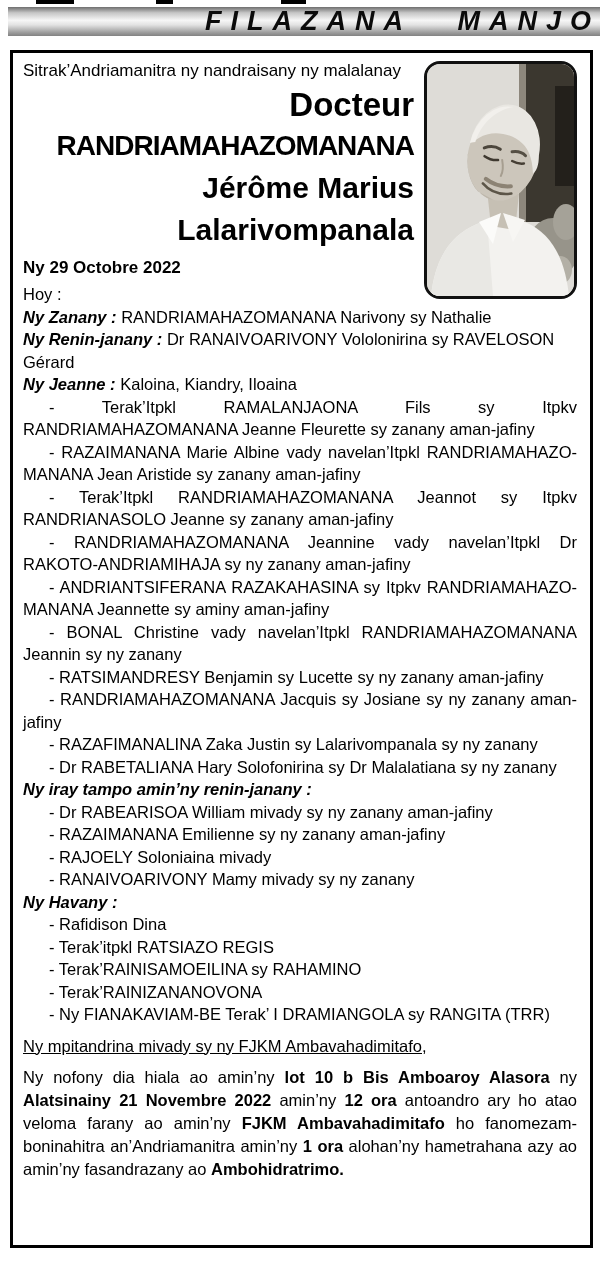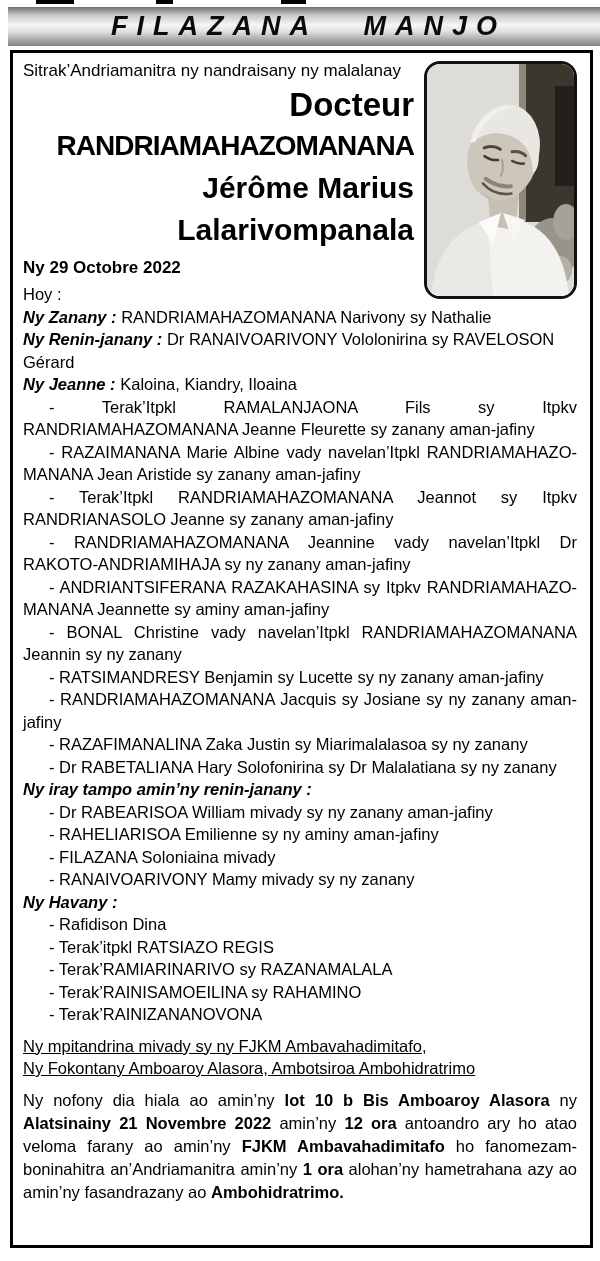--- a/index.html
+++ b/index.html
@@ -6,23 +6,23 @@
   .page{position:relative;width:600px;height:1261px;background:#ffffff;
         font-family:"Liberation Sans",sans-serif;color:#000;overflow:hidden;}
 
   
   .artifact{position:absolute;top:0;height:4px;background:#000;}
   .a1{left:36px;width:38px}
   .a2{left:156px;width:17px}
   .a3{left:281px;width:25px}
 
   
-  .masthead{position:absolute;left:8px;right:0;top:7px;height:39px;
+  .masthead{position:absolute;left:8px;right:0;top:7px;height:29px;
     background:linear-gradient(180deg,#6e6e6e 0%,#c6c6c6 20%,#f6f6f6 46%,#e2e2e2 62%,#9d9d9d 88%,#828282 100%);
-    display:flex;align-items:center;justify-content:center;}
+    display:flex;align-items:center;justify-content:flex-end;}
   .masthead-title{font-style:italic;font-weight:bold;font-size:27px;
     letter-spacing:9px;word-spacing:30px;color:#0b0b0b;padding-left:9px;white-space:nowrap;}
 
   
   .notice-box{position:absolute;left:10px;top:50px;width:583px;height:1198px;
     border:3px solid #000;box-sizing:border-box;padding:6px 13px 8px 10px;overflow:hidden;}
 
   .photo-frame{float:right;width:153px;height:238px;border:3px solid #111;
     border-radius:16px;overflow:hidden;margin:2px 0 6px 10px;box-sizing:border-box;background:#dedcd7;}
   .photo-frame svg{display:block;width:100%;height:100%;}
@@ -113,41 +113,40 @@
     <div id="family-sections">
         <div class="section">
           <p class="item">- Terak’Itpkl RAMALANJAONA Fils sy Itpkv RANDRIAMAHAZOMANANA Jeanne Fleurette sy zanany aman-jafiny</p>
           <p class="item">- RAZAIMANANA Marie Albine vady navelan’Itpkl RANDRIAMAHAZO-MANANA Jean Aristide sy zanany aman-jafiny</p>
           <p class="item">- Terak’Itpkl RANDRIAMAHAZOMANANA Jeannot sy Itpkv RANDRIANASOLO Jeanne sy zanany aman-jafiny</p>
           <p class="item">- RANDRIAMAHAZOMANANA Jeannine vady navelan’Itpkl Dr RAKOTO-ANDRIAMIHAJA sy ny zanany aman-jafiny</p>
           <p class="item">- ANDRIANTSIFERANA RAZAKAHASINA sy Itpkv RANDRIAMAHAZO-MANANA Jeannette sy aminy aman-jafiny</p>
           <p class="item">- BONAL Christine vady navelan’Itpkl RANDRIAMAHAZOMANANA Jeannin sy ny zanany</p>
           <p class="item">- RATSIMANDRESY Benjamin sy Lucette sy ny zanany aman-jafiny</p>
           <p class="item">- RANDRIAMAHAZOMANANA Jacquis sy Josiane sy ny zanany aman-jafiny</p>
-          <p class="item">- RAZAFIMANALINA Zaka Justin sy Miarimalalasoa sy ny zanany</p>
+          <p class="item">- RAZAFIMANALINA Zaka Justin sy Lalarivompanala sy ny zanany</p>
           <p class="item">- Dr RABETALIANA Hary Solofonirina sy Dr Malalatiana sy ny zanany</p>
         </div>
         <div class="section">
           <p class="sec-heading">Ny iray tampo amin’ny renin-janany :</p>
           <p class="item">- Dr RABEARISOA William mivady sy ny zanany aman-jafiny</p>
-          <p class="item">- RAHELIARISOA Emilienne sy ny aminy aman-jafiny</p>
-          <p class="item">- FILAZANA Soloniaina mivady</p>
+          <p class="item">- RAZAIMANANA Emilienne sy ny zanany aman-jafiny</p>
+          <p class="item">- RAJOELY Soloniaina mivady</p>
           <p class="item">- RANAIVOARIVONY Mamy mivady sy ny zanany</p>
         </div>
         <div class="section">
           <p class="sec-heading">Ny Havany :</p>
           <p class="item">- Rafidison Dina</p>
           <p class="item">- Terak’itpkl RATSIAZO REGIS</p>
-          <p class="item">- Terak’RAMIARINARIVO sy RAZANAMALALA</p>
           <p class="item">- Terak’RAINISAMOEILINA sy RAHAMINO</p>
           <p class="item">- Terak’RAINIZANANOVONA</p>
+          <p class="item">- Ny FIANAKAVIAM-BE Terak’ I DRAMIANGOLA sy RANGITA (TRR)</p>
         </div>
       </div>
 
     <div id="acks" class="acks">
         <p class="ack">Ny mpitandrina mivady sy ny FJKM Ambavahadimitafo,</p>
-        <p class="ack">Ny Fokontany Amboaroy Alasora, Ambotsiroa Ambohidratrimo</p>
       </div>
 
     <p id="announcement" class="announcement">Ny nofony dia hiala ao amin’ny <b>lot 10 b Bis Amboaroy Alasora</b> ny <b>Alatsinainy 21 Novembre 2022</b> amin’ny <b>12 ora</b> antoandro ary ho atao veloma farany ao amin’ny <b>FJKM Ambavahadimitafo</b> ho fanomezam-boninahitra an’Andriamanitra amin’ny <b>1 ora</b> alohan’ny hametrahana azy ao amin’ny fasandrazany ao <b>Ambohidratrimo.</b></p>
 
   </div>
 </div>
 
 </body></html>

